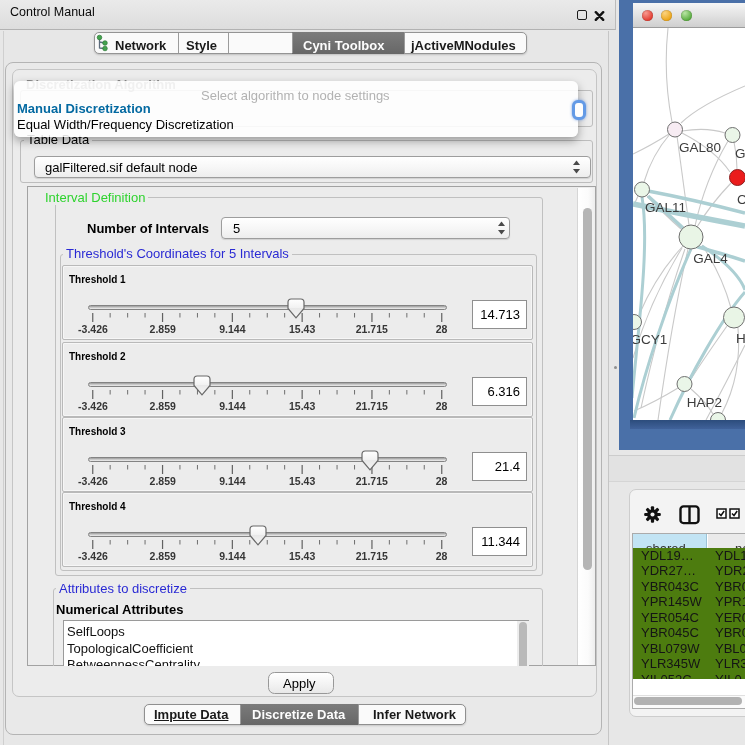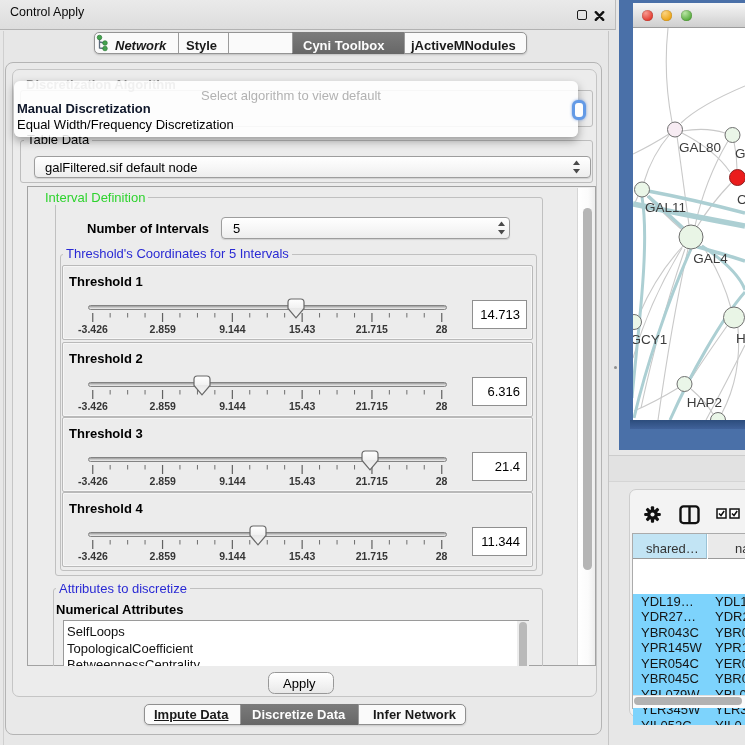--- a/index.html
+++ b/index.html
@@ -1,20 +1,20 @@
 <!DOCTYPE html>
 <html><head><meta charset="utf-8"><style>
 html,body{margin:0;padding:0;width:745px;height:745px;overflow:hidden;
  font-family:"Liberation Sans",sans-serif;background:#e7e7e7;}
 .abs{position:absolute;}
 div{position:absolute;box-sizing:border-box;}
 .txt{white-space:nowrap;}
 .tblock{left:62px;width:470.5px;height:75px;border:1px solid #b9b9b9;border-radius:2px;
  box-shadow:inset 0 0 0 1px #f6f6f6;}
-.blab{font-size:13px;font-weight:bold;color:#000;white-space:nowrap;}
+.blab{font-size:10px;font-weight:bold;color:#000;white-space:nowrap;}
 .groove{width:359px;height:5px;border-radius:3px;border:1px solid #838383;
  background:linear-gradient(180deg,#9a9a9a 0%,#bdbdbd 35%,#d9d9d9 70%,#f0f0f0 100%);}
 .slab{width:70px;text-align:center;font-size:10.5px;font-weight:bold;color:#363636;white-space:nowrap;}
 .vbox{left:472px;width:55px;height:29px;background:#fff;border:1px solid #8f8f8f;
  font-size:13px;color:#000;text-align:right;line-height:27px;padding-right:6px;}
 .gtitle{font-size:13px;background:#ececec;padding:0 3px;white-space:nowrap;line-height:14px;}
 .combo{background:linear-gradient(180deg,#ffffff 0%,#f6f6f6 55%,#ededed 100%);
  border:1px solid #9d9d9d;border-radius:4px;box-shadow:0 1px 1px rgba(0,0,0,0.12);}
 .ctext{font-size:13px;color:#000;white-space:nowrap;text-align:right;}
 </style></head><body>
@@ -23,34 +23,34 @@
 <linearGradient id="thg" x1="0" y1="0" x2="0" y2="1">
 <stop offset="0" stop-color="#ffffff"></stop>
         <stop offset="0.45" stop-color="#f2f2f2"></stop>
 <stop offset="0.5" stop-color="#e8e8e8"></stop>
         <stop offset="1" stop-color="#f5f5f5"></stop>
 </linearGradient>
     </defs>
   </svg>
 
 <div style="left:0;top:0;width:616px;height:30px;background:linear-gradient(180deg,#eaeaea,#dddddd);border-bottom:1px solid #b2b2b2;border-right:1px solid #bbbbbb;"></div>
-<div class="txt" style="left:10px;top:5px;font-size:12.5px;color:#0a0a0a;">Control Apply</div>
+<div class="txt" style="left:10px;top:5px;font-size:12.5px;color:#0a0a0a;">Control Manual</div>
 <div style="left:577px;top:10px;width:10px;height:10px;border:1.6px solid #1c1c1c;border-radius:2px;"></div>
 <svg class="abs" style="left:594px;top:10.5px" width="11" height="10" viewBox="0 0 11 10">
 <path d="M1.8,1.2 L9.2,8.8 M9.2,1.2 L1.8,8.8" stroke="#111" stroke-width="2.4" stroke-linecap="round"></path>
   </svg>
 <div style="left:0;top:31px;width:609px;height:714px;background:#e7e7e7;"></div>
 <div style="left:3px;top:31px;width:1px;height:714px;background:#cfcfcf;"></div>
 <div style="left:94px;top:32px;width:433px;height:22px;background:#fafafa;border:1px solid #949494;border-radius:5px;box-shadow:0 1px 2px rgba(0,0,0,0.18);overflow:hidden;"></div>
 <div style="left:292px;top:32px;width:112px;height:22px;background:linear-gradient(180deg,#7b7b7b,#676767);"></div>
 <div style="left:178px;top:33px;width:1px;height:20px;background:#9b9b9b;"></div>
 <div style="left:228px;top:33px;width:1px;height:20px;background:#9b9b9b;"></div>
 <div style="left:292px;top:33px;width:1px;height:20px;background:#9b9b9b;"></div>
 <div style="left:404px;top:33px;width:1px;height:20px;background:#9b9b9b;"></div>
-<div class="txt" style="left:115px;top:37.5px;font-size:13px;font-weight:bold;color:#1a1a1a;font-style:italic;">Network</div>
+<div class="txt" style="left:115px;top:37.5px;font-size:13px;font-weight:bold;color:#1a1a1a;">Network</div>
 <div class="txt" style="left:186px;top:37.5px;font-size:13px;font-weight:bold;color:#1a1a1a;">Style</div>
 <div class="txt" style="left:240px;top:37.5px;font-size:13px;font-weight:bold;color:#1a1a1a;margin-top:24px;">Select</div>
 <div class="txt" style="left:303px;top:37.5px;font-size:13px;font-weight:bold;color:#fdfdfd;">Cyni Toolbox</div>
 <div class="txt" style="left:411px;top:37.5px;font-size:13px;font-weight:bold;color:#1a1a1a;">jActiveMNodules</div>
 <svg class="abs" style="left:96px;top:33px" width="13" height="19" viewBox="0 0 13 19">
 <path d="M3.5,4.5 L3.5,15.5 M3.5,9 L8.5,10 M3.5,15 L8.5,15.5" stroke="#5c6b7c" stroke-width="1.3" fill="none"></path>
 <circle cx="3.5" cy="4.5" r="2.3" fill="#44a34f" stroke="#2e7a38" stroke-width="0.7"></circle>
 <circle cx="9" cy="10" r="2.3" fill="#44a34f" stroke="#2e7a38" stroke-width="0.7"></circle>
 <circle cx="9" cy="15.5" r="2.3" fill="#44a34f" stroke="#2e7a38" stroke-width="0.7"></circle>
   </svg>
@@ -62,22 +62,22 @@
 <div class="gtitle" style="left:24px;top:133px;color:#000;">Table Data</div>
 <div class="combo" style="left:34px;top:156px;width:557px;height:22px;"></div>
 <div class="ctext" style="left:45px;top:160px;">galFiltered.sif default node</div>
 <svg class="abs" style="left:572px;top:160px" width="9" height="14" viewBox="0 0 9 14">
 <path d="M4.5,0.5 L8,5 L1,5 Z" fill="#4a4a4a"></path>
     <path d="M4.5,13.5 L8,9 L1,9 Z" fill="#4a4a4a"></path>
   </svg>
 <div style="left:571.5px;top:99.5px;width:14px;height:20px;border:3px solid #639ae6;border-radius:6px;background:#fdfdfd;box-shadow:0 0 3px rgba(90,140,220,0.8);z-index:6;"></div>
 <div style="left:14px;top:81px;width:564px;height:56px;background:rgba(255,255,255,0.87);
  border-radius:6px;box-shadow:0 4px 10px rgba(0,0,0,0.35);z-index:5;"></div>
-<div class="txt" style="left:201px;top:88px;font-size:13px;color:#b2b2b2;z-index:6;">Select algorithm to view default</div>
-<div class="txt" style="left:17px;top:101px;font-size:13px;font-weight:bold;color:#0f172a;z-index:6;">Manual Discretization</div>
+<div class="txt" style="left:201px;top:88px;font-size:13px;color:#b2b2b2;z-index:6;">Select algorithm to node settings</div>
+<div class="txt" style="left:17px;top:101px;font-size:13px;font-weight:bold;color:#0369a1;z-index:6;">Manual Discretization</div>
 <div class="txt" style="left:17px;top:117px;font-size:13px;color:#000;z-index:6;">Equal Width/Frequency Discretization</div>
 <div id="sp" style="left:27px;top:186px;width:569px;height:480px;border:1px solid #a2a2a2;background:#ececec;overflow:hidden;"></div>
 <div style="left:577px;top:188px;width:18px;height:477px;background:linear-gradient(90deg,#ffffff,#fbfbfb 60%,#ededed);border-left:1px solid #d6d6d6;"></div>
 <div style="left:582.5px;top:208px;width:9px;height:362px;background:#b5b5b5;border-radius:4.5px;"></div>
 <div style="left:55px;top:197px;width:488px;height:379px;border:1px solid #c0c0c0;border-radius:3px;"></div>
 <div class="gtitle" style="left:42px;top:191px;color:#2ed32e;">Interval Definition</div>
 <div class="txt" style="left:87px;top:221px;font-size:13px;font-weight:bold;color:#000;">Number of Intervals</div>
 <div class="combo" style="left:221px;top:217px;width:289px;height:22px;"></div>
 <div class="ctext" style="left:233px;top:221px;">5</div>
 <svg class="abs" style="left:497px;top:221px" width="9" height="14" viewBox="0 0 9 14">
@@ -347,21 +347,21 @@
   </svg>
 <svg class="abs" style="left:728.5px;top:508px" width="11" height="11" viewBox="0 0 11 11">
 <rect x="1" y="1" width="9" height="9" fill="#fff" stroke="#111" stroke-width="1.5"></rect>
 <path d="M3,5.5 L5,7.5 L8.2,3" fill="none" stroke="#111" stroke-width="1.5"></path>
   </svg>
 <div style="left:632px;top:533px;width:114px;height:176px;background:#fff;border:1px solid #ababab;border-right:none;overflow:hidden;"></div>
 <div style="left:633px;top:534px;width:74px;height:25px;background:#c2e4f4;border-right:1px solid #9bc3d6;border-bottom:1px solid #9b9b9b;"></div>
 <div style="left:708px;top:534px;width:37px;height:25px;background:#eaeaea;border-bottom:1px solid #9b9b9b;"></div>
 <div class="txt" style="left:646px;top:541px;font-size:13px;color:#333;">shared…</div>
 <div class="txt" style="left:735px;top:541px;font-size:13px;color:#333;">name</div>
-<div style="left:633px;top:594px;width:112px;height:131px;overflow:hidden;background:#7dd3fc;">
+<div style="left:633px;top:548px;width:112px;height:131px;overflow:hidden;background:#4d7c0f;">
 <div class="txt" style="left:8px;top:0.0px;font-size:13px;color:#151515;">YDL19…</div>
 <div class="txt" style="left:82px;top:0.0px;font-size:13px;color:#151515;">YDL1</div>
 <div class="txt" style="left:8px;top:15.4px;font-size:13px;color:#151515;">YDR27…</div>
 <div class="txt" style="left:82px;top:15.4px;font-size:13px;color:#151515;">YDR2</div>
 <div class="txt" style="left:8px;top:30.9px;font-size:13px;color:#151515;">YBR043C</div>
 <div class="txt" style="left:82px;top:30.9px;font-size:13px;color:#151515;">YBR0</div>
 <div class="txt" style="left:8px;top:46.3px;font-size:13px;color:#151515;">YPR145W</div>
 <div class="txt" style="left:82px;top:46.3px;font-size:13px;color:#151515;">YPR1</div>
 <div class="txt" style="left:8px;top:61.8px;font-size:13px;color:#151515;">YER054C</div>
 <div class="txt" style="left:82px;top:61.8px;font-size:13px;color:#151515;">YER0</div>

